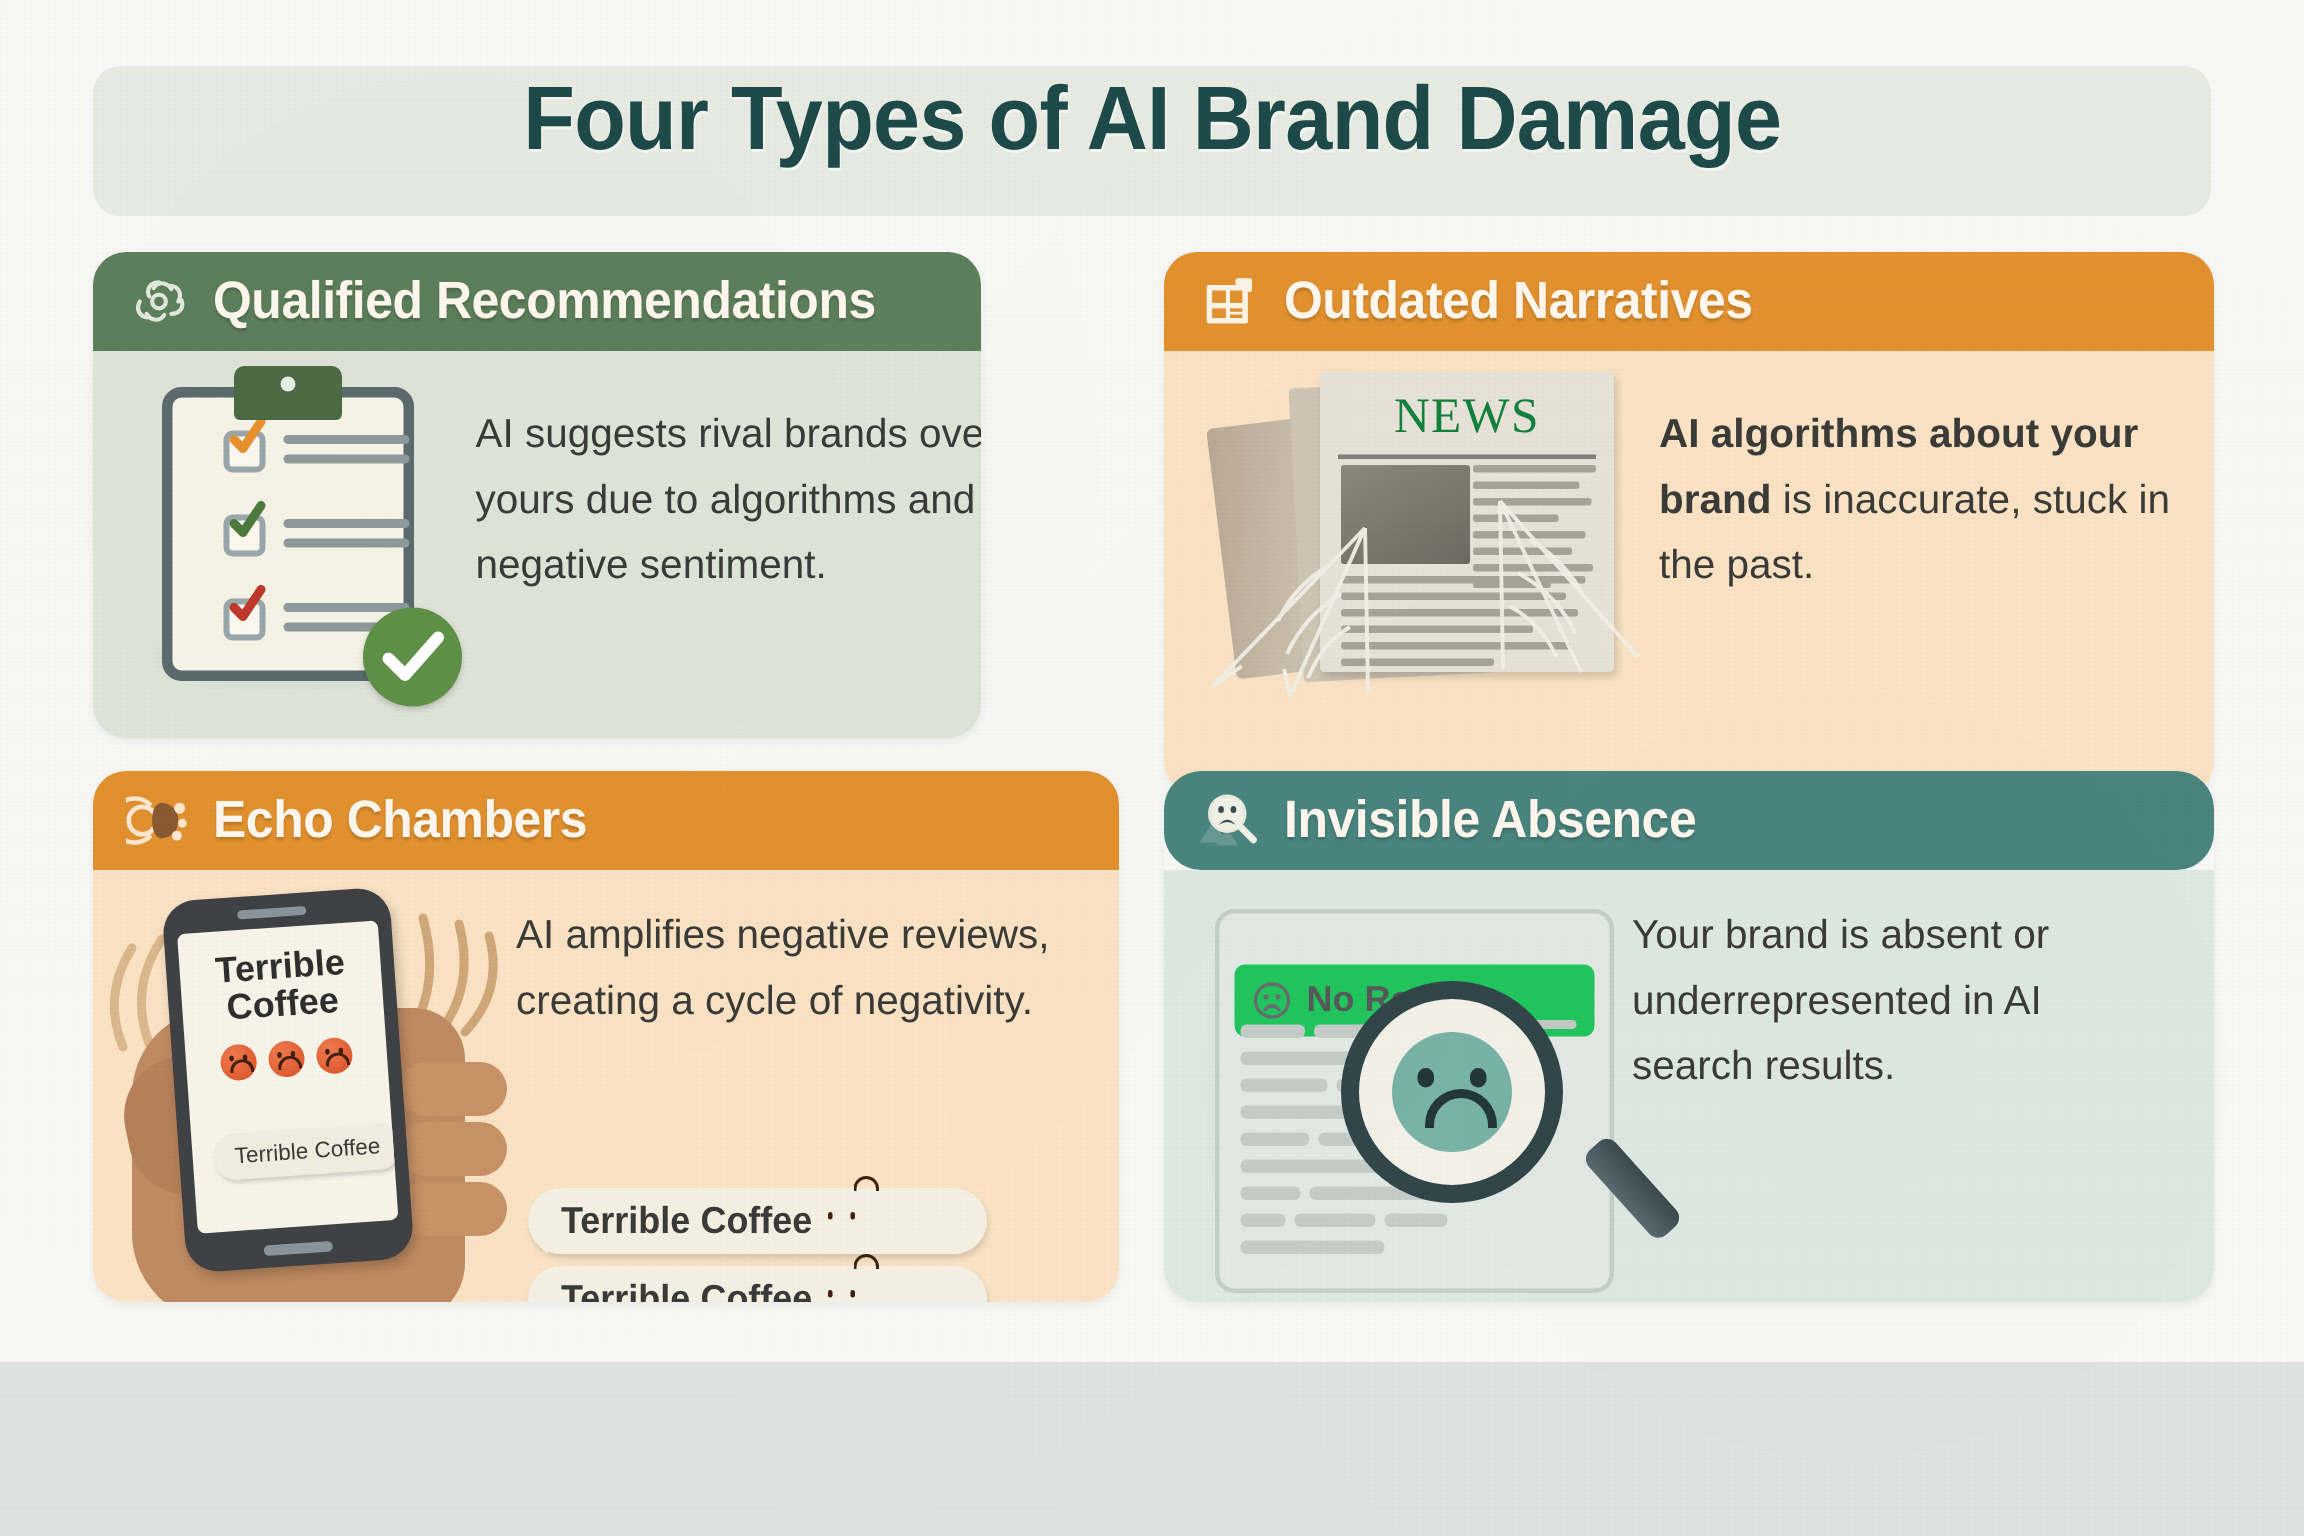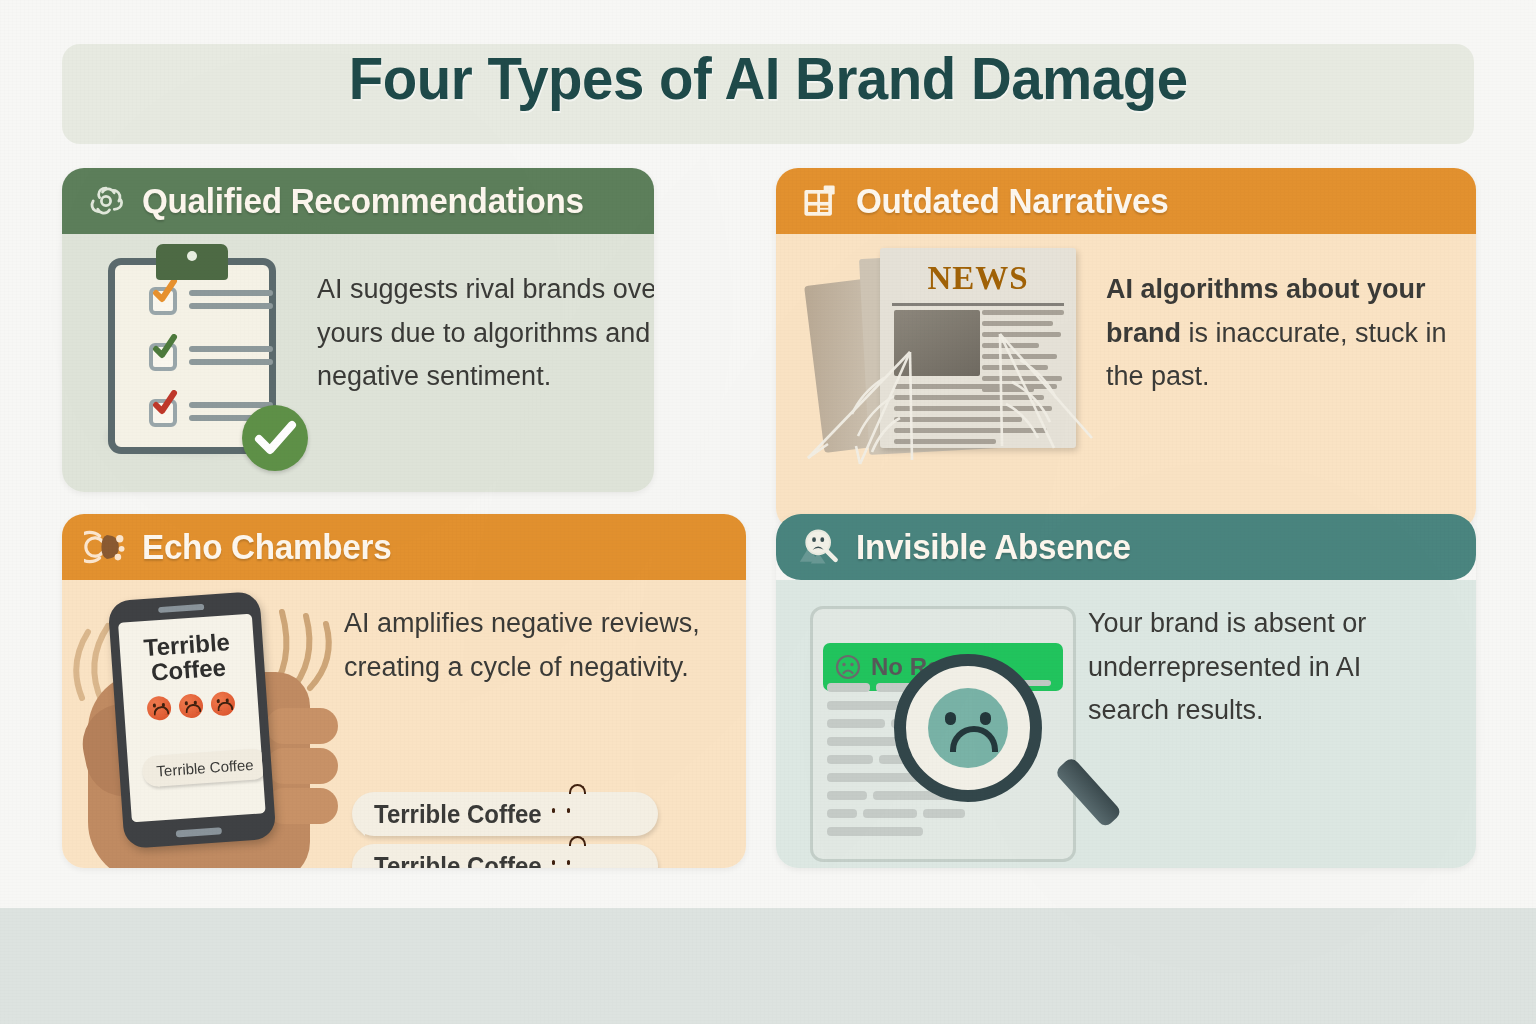--- a/index.html
+++ b/index.html
@@ -177,21 +177,21 @@
     background: #cfc5b5; transform: rotate(-3deg); border-radius: 3px;
   }
   .np-front {
     position:absolute; left: 74px; top: 8px; width: 196px; height: 200px;
     background: #e6e2d8; border-radius: 3px;
     box-shadow: 2px 3px 6px rgba(0,0,0,.16);
     overflow: hidden;
   }
   .np-masthead {
     text-align: center; font-family: "Liberation Serif", serif;
-    font-weight: bold; font-size: 33px; color: #a16207;
+    font-weight: normal; font-size: 33px; color: #15803d;
     margin-top: 12px; letter-spacing: 1px;
   }
   .np-rule { height: 3px; background: #84807a; margin: 6px 12px 8px; }
   .np-photo {
     position:absolute; left: 14px; top: 62px; width: 86px; height: 66px;
     background: linear-gradient(150deg,#8d877c,#6f6a61); border-radius: 2px;
   }
   .np-col { position:absolute; right: 12px; top: 62px; width: 82px; }
   .np-col i, .np-bottom i {
     display:block; height: 5px; background: #a8a298; border-radius: 2px; margin-bottom: 6px;

